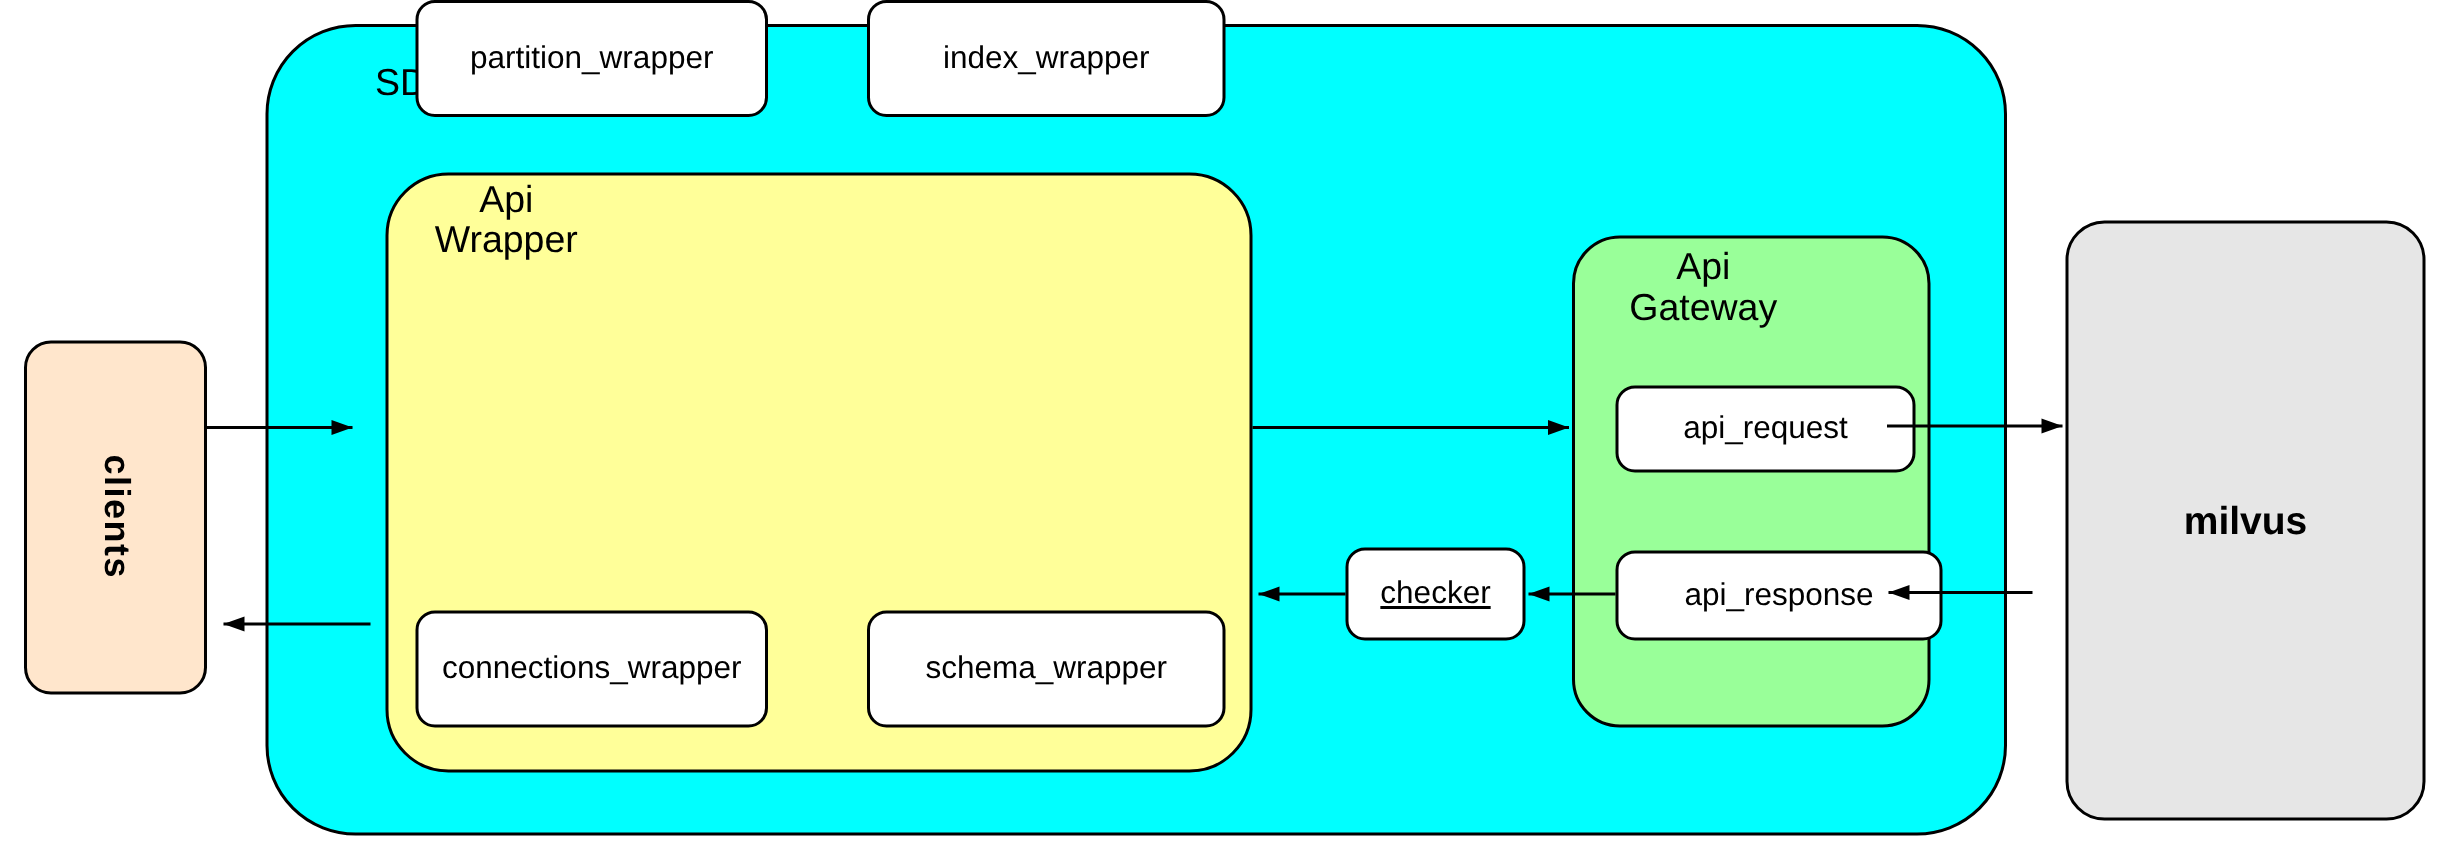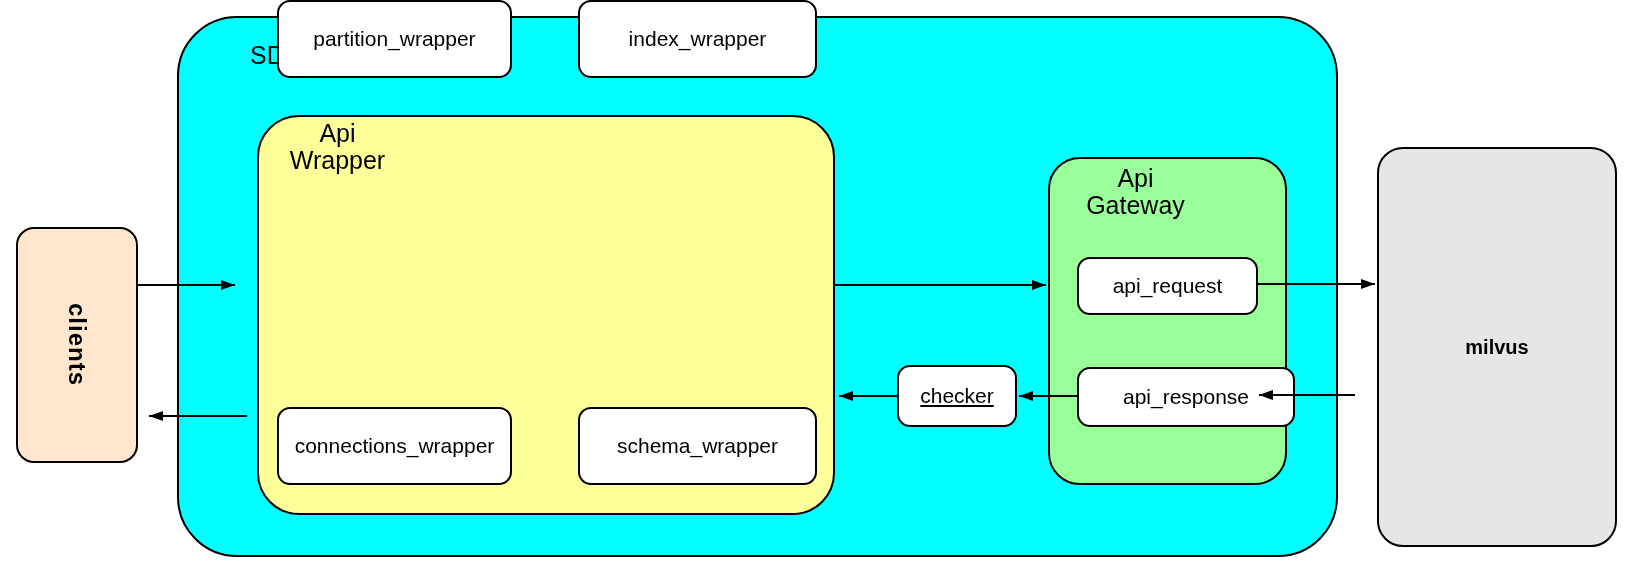--- a/index.html
+++ b/index.html
@@ -38,24 +38,24 @@
   .node{position:absolute;box-sizing:border-box;border:2px solid var(--line);border-radius:13px;
         background:var(--node-fill);display:flex;align-items:center;justify-content:center;
         font-size:21px;}
   .wbox:nth-of-type(odd){left:277px;width:235px;}
   .wbox:nth-of-type(even){left:578px;width:239px;}
   .wbox{height:78px;}
   .wbox:nth-of-type(1),.wbox:nth-of-type(2){top:197px;}
   .wbox:nth-of-type(3),.wbox:nth-of-type(4){top:298px;}
   .wbox:nth-of-type(5),.wbox:nth-of-type(6){top:407px;}
   .checker{left:897px;top:365px;width:120px;height:62px;text-decoration:underline;}
-  .api-request{left:1077px;top:257px;width:181px;height:58px;}
+  .api-request{left:1077px;top:257px;width:200px;height:58px;}
   .api-response{left:1077px;top:367px;width:218px;height:60px;}
   .vtext{writing-mode:vertical-rl;text-orientation:mixed;font-weight:bold;font-size:24px;letter-spacing:1px;}
-  .milvus-label{font-weight:bold;font-size:20px;}
+  .milvus-label{font-weight:bold;font-size:26px;}
   
   svg.edges{position:absolute;left:0;top:0;z-index:10;pointer-events:none;}
   svg.edges line{stroke:var(--line);stroke-width:2;}
   svg.edges .head{fill:var(--line);}
 </style>
 </head>
 <body>
 
 <div class="canvas">
 

